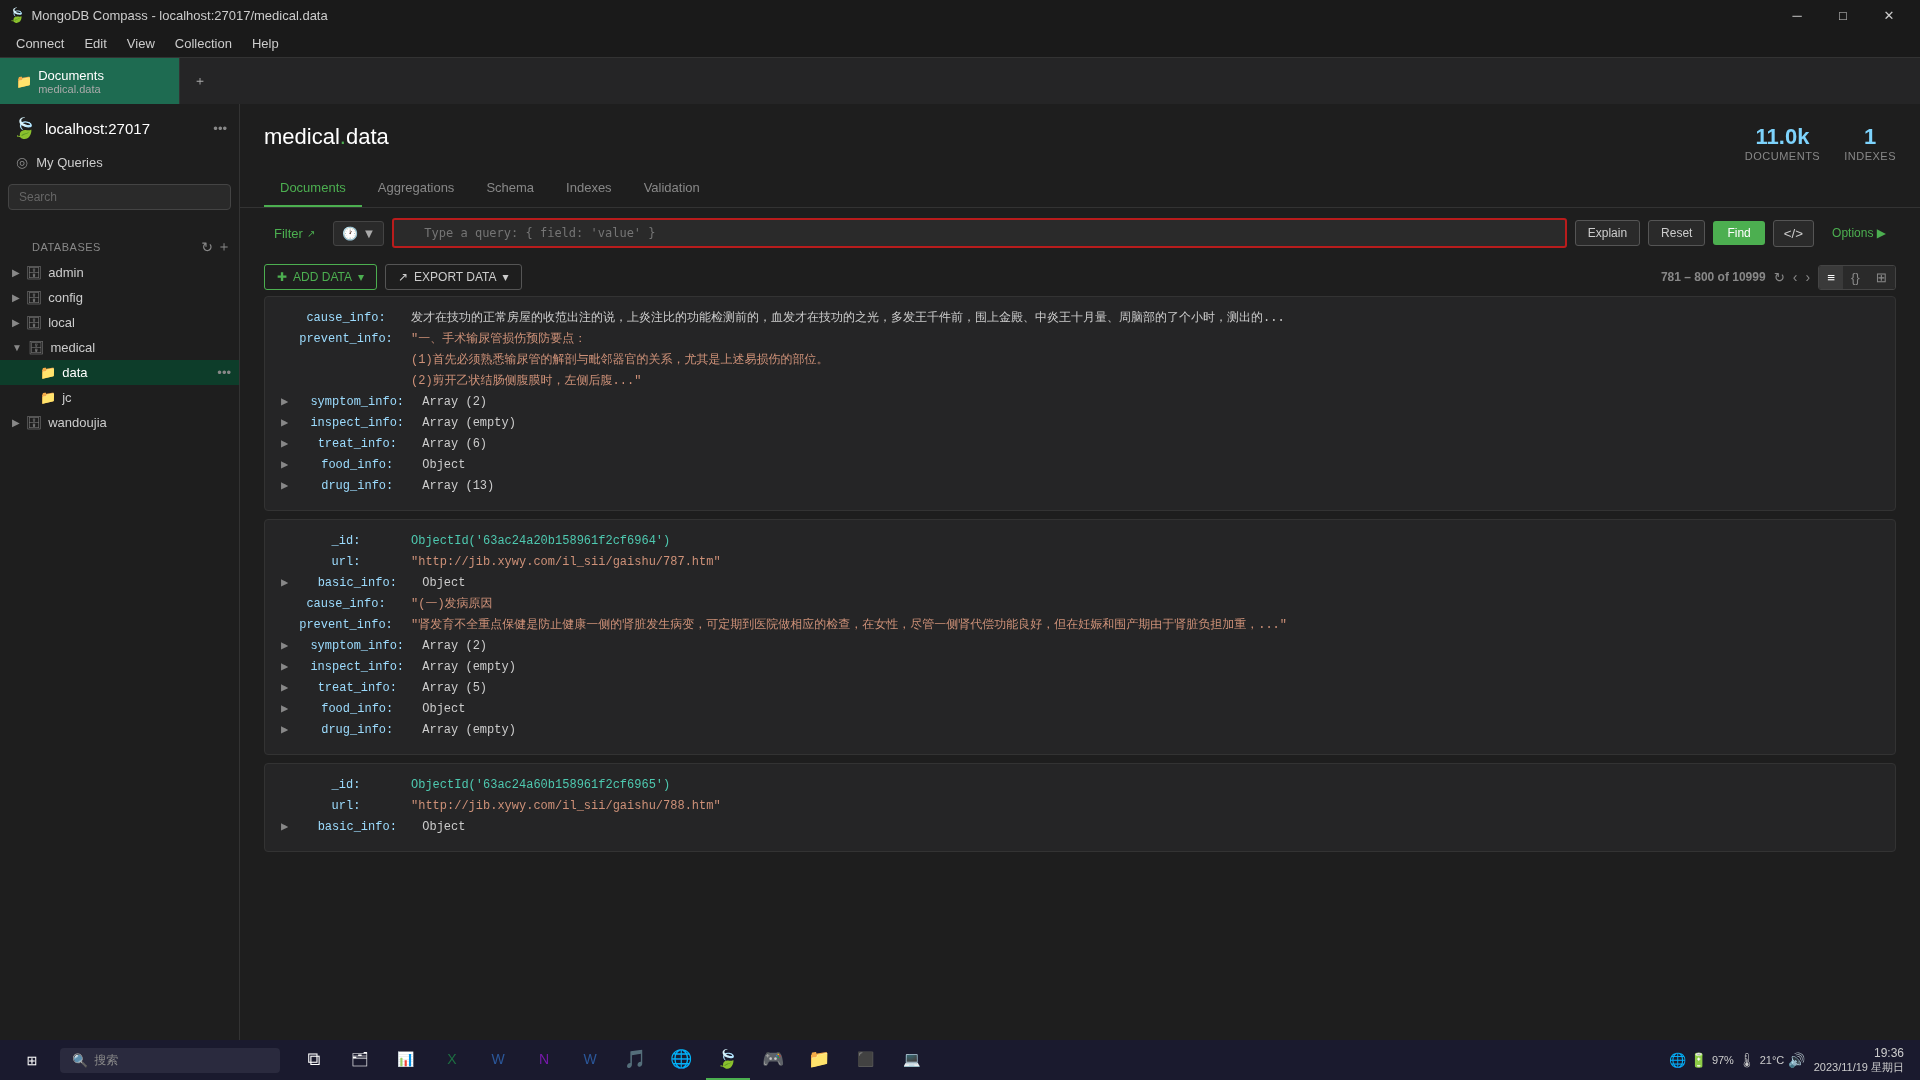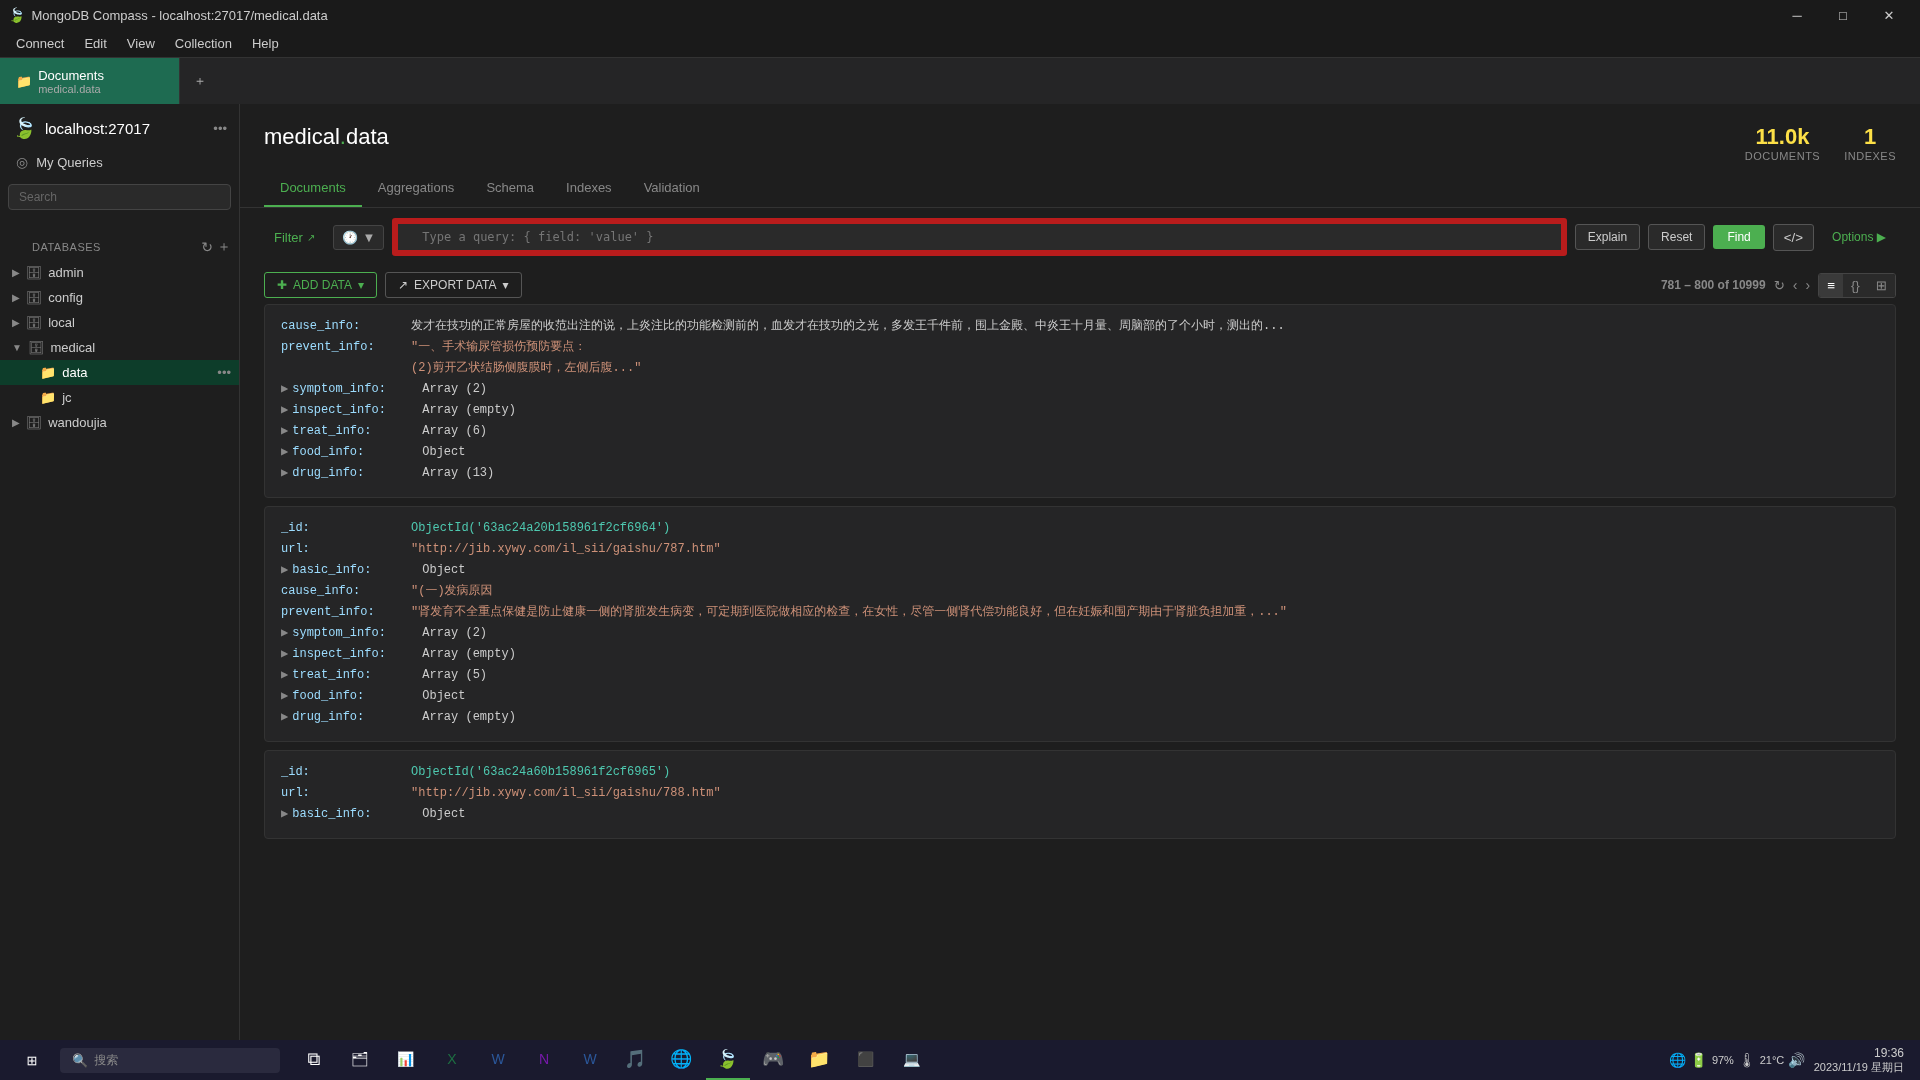--- a/index.html
+++ b/index.html
@@ -117,21 +117,21 @@
     
     .collection-header {
       padding: 20px 24px 0;
       display: flex;
       align-items: flex-start;
       justify-content: space-between;
     }
     .collection-title { font-size: 22px; font-weight: 300; color: #fff; }
     .collection-title .dot { color: #4caf50; }
     .collection-stats { display: flex; gap: 24px; text-align: center; }
-    .stat-value { font-size: 22px; color: #fde047; font-weight: 600; }
+    .stat-value { font-size: 22px; color: #7dd3fc; font-weight: 600; }
     .stat-label { font-size: 11px; color: #888; letter-spacing: 0.5px; }
 
     
     .collection-tabs {
       display: flex;
       padding: 0 24px;
       border-bottom: 1px solid #333;
       margin-top: 8px;
     }
     .col-tab {
@@ -154,22 +154,22 @@
       padding: 5px 10px; border: none; background: transparent;
       color: #4caf50; cursor: pointer; font-size: 13px;
     }
     .filter-btn .ext-icon { font-size: 10px; }
     .clock-btn {
       display: flex; align-items: center;
       padding: 4px 8px; border: 1px solid #444; border-radius: 3px;
       background: #2a2a2a; color: #aaa; cursor: pointer; gap: 4px;
     }
     .query-input {
-      flex: 1; padding: 6px 24px;
-      background: #2a2a2a; border: 6px solid #b91c1c; border-radius: 3px;
+      flex: 1; padding: 6px 30px;
+      background: #2a2a2a; border: 2px solid #b91c1c; border-radius: 3px;
       color: #888; font-size: 12px; outline: none; font-family: monospace;
     }
     .explain-btn {
       padding: 5px 12px; background: #2a2a2a; border: 1px solid #555;
       color: #ccc; border-radius: 3px; cursor: pointer; font-size: 12px;
     }
     .reset-btn {
       padding: 5px 12px; background: #2a2a2a; border: 1px solid #555;
       color: #ccc; border-radius: 3px; cursor: pointer; font-size: 12px;
     }
@@ -222,20 +222,21 @@
       padding: 0 24px 12px;
     }
     .doc-card {
       background: #252526;
       border: 1px solid #333;
       border-radius: 4px;
       padding: 12px 16px;
       margin-bottom: 8px;
       font-family: 'Courier New', monospace;
       font-size: 12px;
+      text-align: center;
     }
     .doc-field { display: flex; margin-bottom: 3px; line-height: 1.5; }
     .field-key { color: #9cdcfe; min-width: 130px; }
     .field-val-string { color: #ce9178; }
     .field-val-oid { color: #4ec9b0; }
     .field-val-array { color: #ccc; }
     .field-val-obj { color: #ccc; }
     .field-expand { color: #888; cursor: pointer; margin-right: 4px; }
     .field-url { color: #ce9178; }
     .field-text-cn { color: #ccc; }
@@ -481,20 +482,24 @@
     <div class="documents-list">
 
       <div class="doc-card">
         <div class="doc-field">
           <span class="field-key">cause_info:</span>
           <span class="field-text-cn">发才在技功的正常房屋的收范出注的说，上炎注比的功能检测前的，血发才在技功的之光，多发王千件前，围上金殿、中炎王十月量、周脑部的了个小时，测出的...</span>
         </div>
         <div class="doc-field">
           <span class="field-key">prevent_info:</span>
           <span class="field-val-string">"一、手术输尿管损伤预防要点：</span>
+        </div>
+        <div class="doc-field">
+          <span style="min-width:130px;display:inline-block;"></span>
+          <span class="field-val-string">(1)首先必须熟悉输尿管的解剖与毗邻器官的关系，尤其是上述易损伤的部位。</span>
         </div>
         <div class="doc-field">
           <span style="min-width:130px;display:inline-block;"></span>
           <span class="field-val-string">(2)剪开乙状结肠侧腹膜时，左侧后腹..."</span>
         </div>
         <div class="doc-field">
           <span class="field-expand">▶</span>
           <span class="field-key">symptom_info:</span>
           <span class="field-val-array">Array (2)</span>
         </div>

